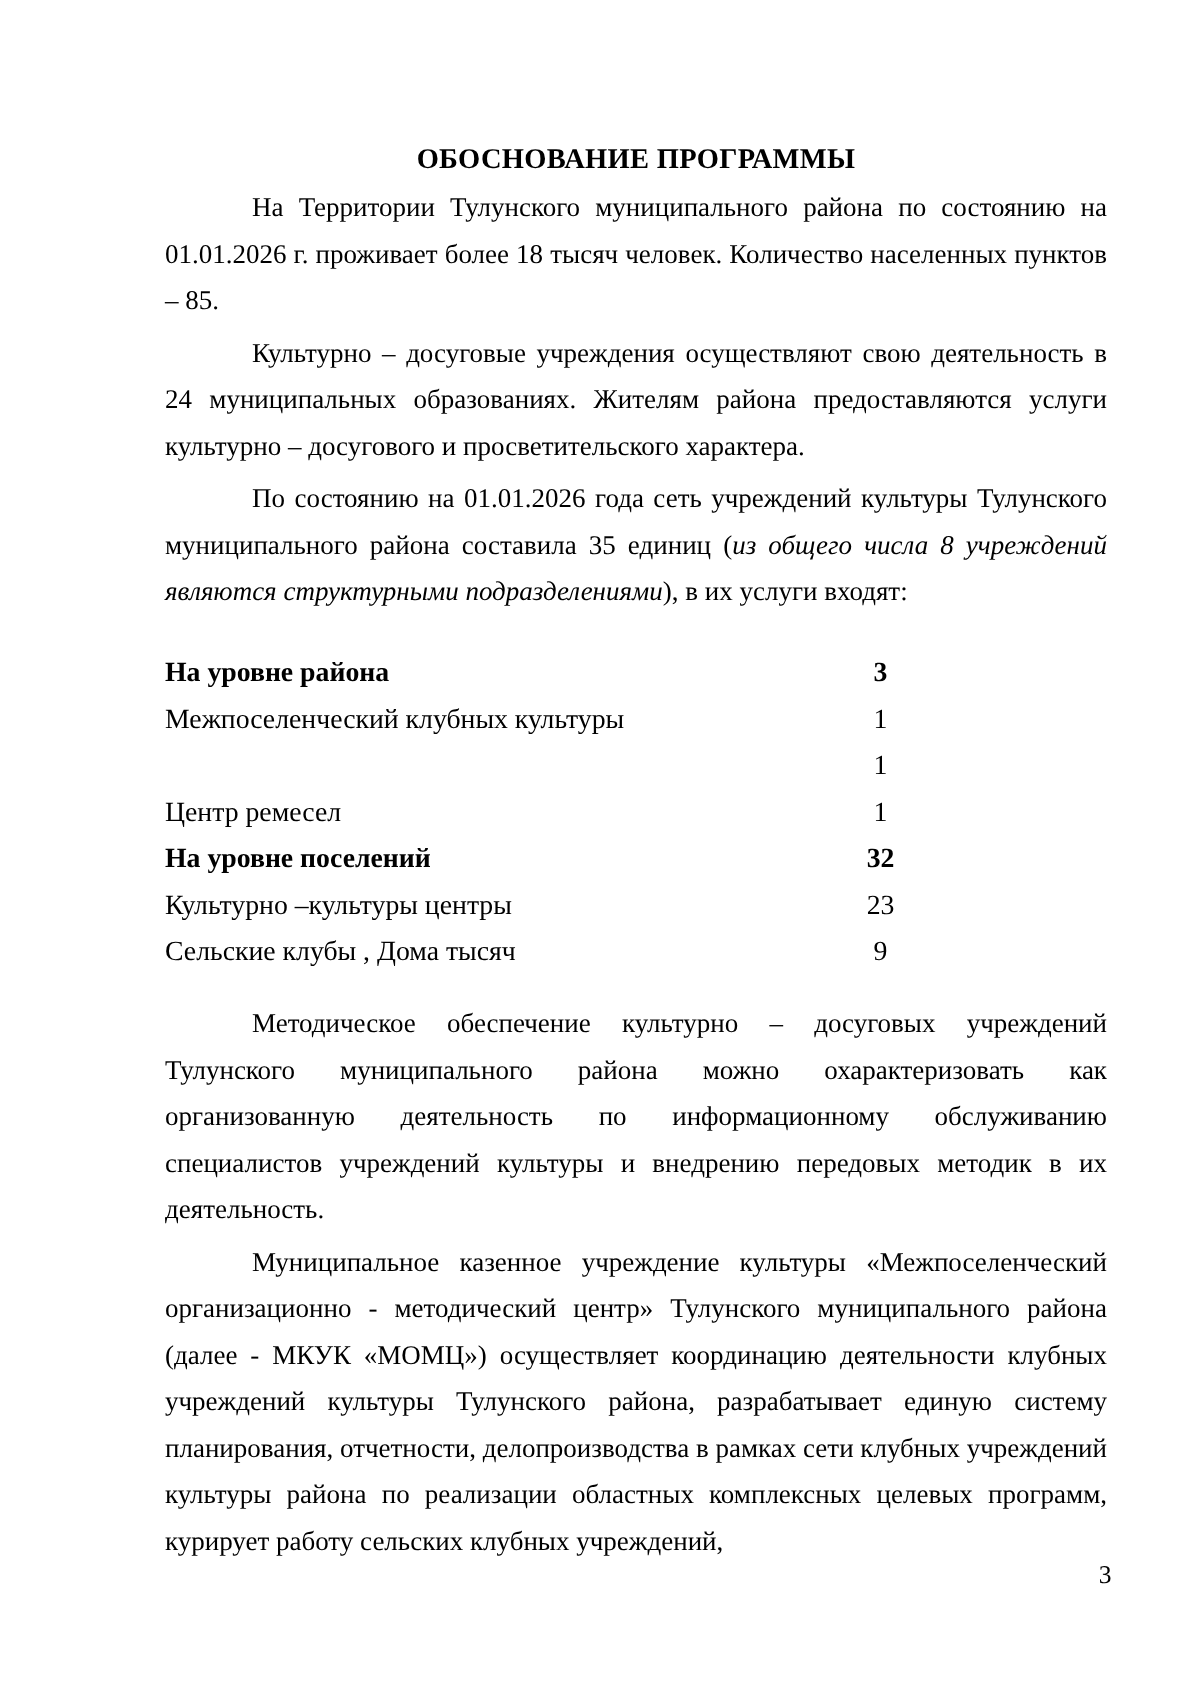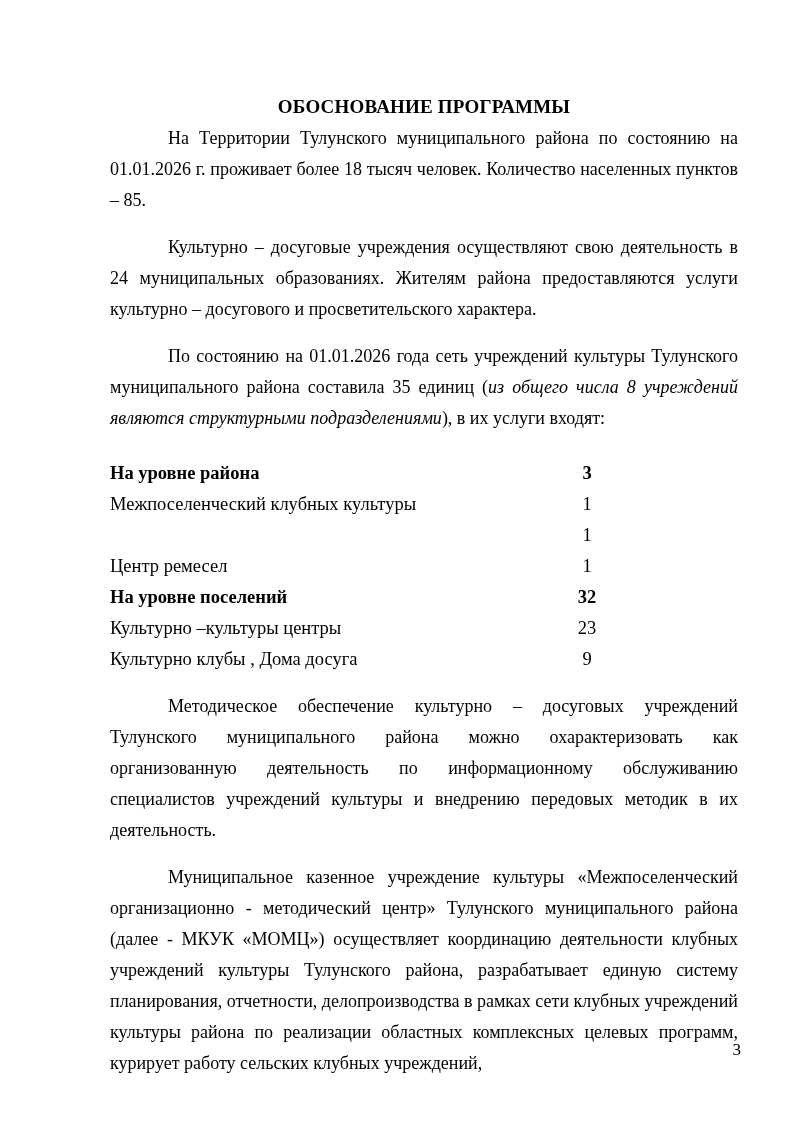--- a/index.html
+++ b/index.html
@@ -37,21 +37,21 @@
   p.para {
     margin: 0;
     font-size: 18px;
     line-height: 31px;
     text-align: justify;
     text-indent: 58px;
     text-justify: inter-word;
     hyphens: none;
   }
   p.para + p.para {
-    margin-top: 16px;
+    margin-top: 4px;
   }
   .ital {
     font-style: italic;
   }
   .list-block {
     margin-top: 24px;
     margin-bottom: 16px;
   }
   .list-row {
     display: flex;
@@ -132,21 +132,21 @@
         <span class="value">32</span>
       </div>
 
       <div class="list-row">
         <span class="label">Культурно –культуры центры</span>
         <span class="spacer"></span>
         <span class="value">23</span>
       </div>
 
       <div class="list-row">
-        <span class="label">Культурно клубы , Дома досуга</span>
+        <span class="label">Сельские клубы , Дома тысяч</span>
         <span class="spacer"></span>
         <span class="value">9</span>
       </div>
 
     </div>
 
     <p class="para">Методическое обеспечение культурно – досуговых учреждений Тулунского муниципального района можно охарактеризовать как организованную деятельность по информационному обслуживанию специалистов учреждений культуры и внедрению передовых методик в их деятельность.</p>
 
     <p class="para">Муниципальное казенное учреждение культуры «Межпоселенческий организационно - методический центр» Тулунского муниципального района (далее - МКУК «МОМЦ») осуществляет координацию деятельности клубных учреждений культуры Тулунского района, разрабатывает единую систему планирования, отчетности, делопроизводства в рамках сети клубных учреждений культуры района по реализации областных комплексных целевых программ, курирует работу сельских клубных учреждений,</p>
 

